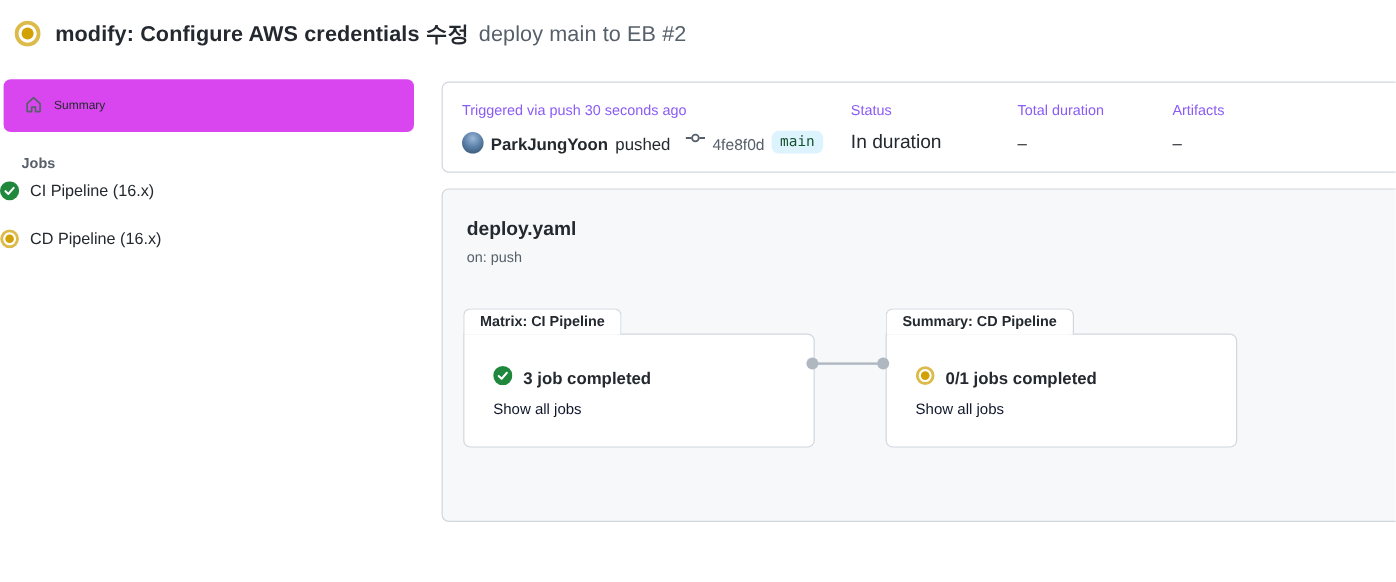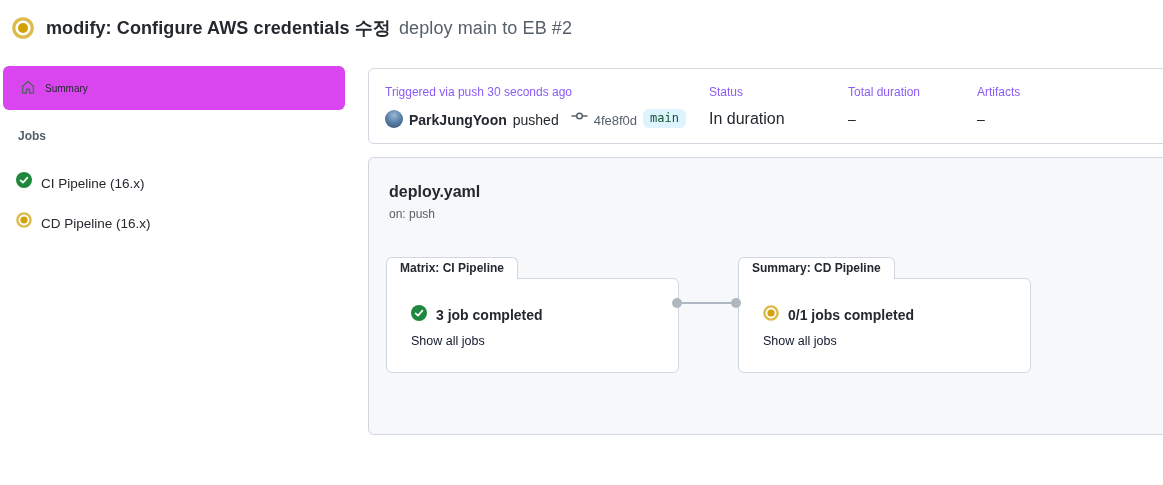--- a/index.html
+++ b/index.html
@@ -15,21 +15,21 @@
   
   .content { display:flex; align-items:flex-start; }
   .sidebar { width:363px; flex:none; padding-top:10px; }
   .main { flex:1; padding:12px 0 0 5px; min-width:0; }
 
   
   .summary-item { margin:0 18px 0 3px; height:44px; border-radius:6px; background:#d946ef;
     display:flex; align-items:center; gap:9px; padding-left:17px; font-size:10px; font-weight:500; cursor:pointer; }
   .jobs-label { margin:19px 0 0 18px; font-size:12px; font-weight:700; color:#57606a; }
   .job-list { margin-top:8px; }
-  .job-item { display:flex; align-items:flex-end; gap:9px; padding-left:16px; height:40px; font-size:13.5px; cursor:pointer; }
+  .job-item { display:flex; align-items:flex-start; gap:9px; height:40px; font-size:13.5px; cursor:pointer; }
   .job-item svg { flex:none; }
 
   
   .info-card { background:#fff; border:1px solid #d0d7de; border-radius:6px; margin-right:-8px;
     padding:13px 16px 15px; display:flex; }
   .col-label { font-size:12px; color:#8b5cf6; line-height:1; padding-top:4px; }
   .trigger-col { width:324px; flex:none; }
   .trigger-row { display:flex; align-items:flex-end; gap:6px; margin-top:10px; height:20px; }
   .avatar { width:18px; height:18px; border-radius:50%; flex:none;
     background:radial-gradient(circle at 50% 30%, #9db8d6 0%, #5d83ab 45%, #2e4a68 100%); }

